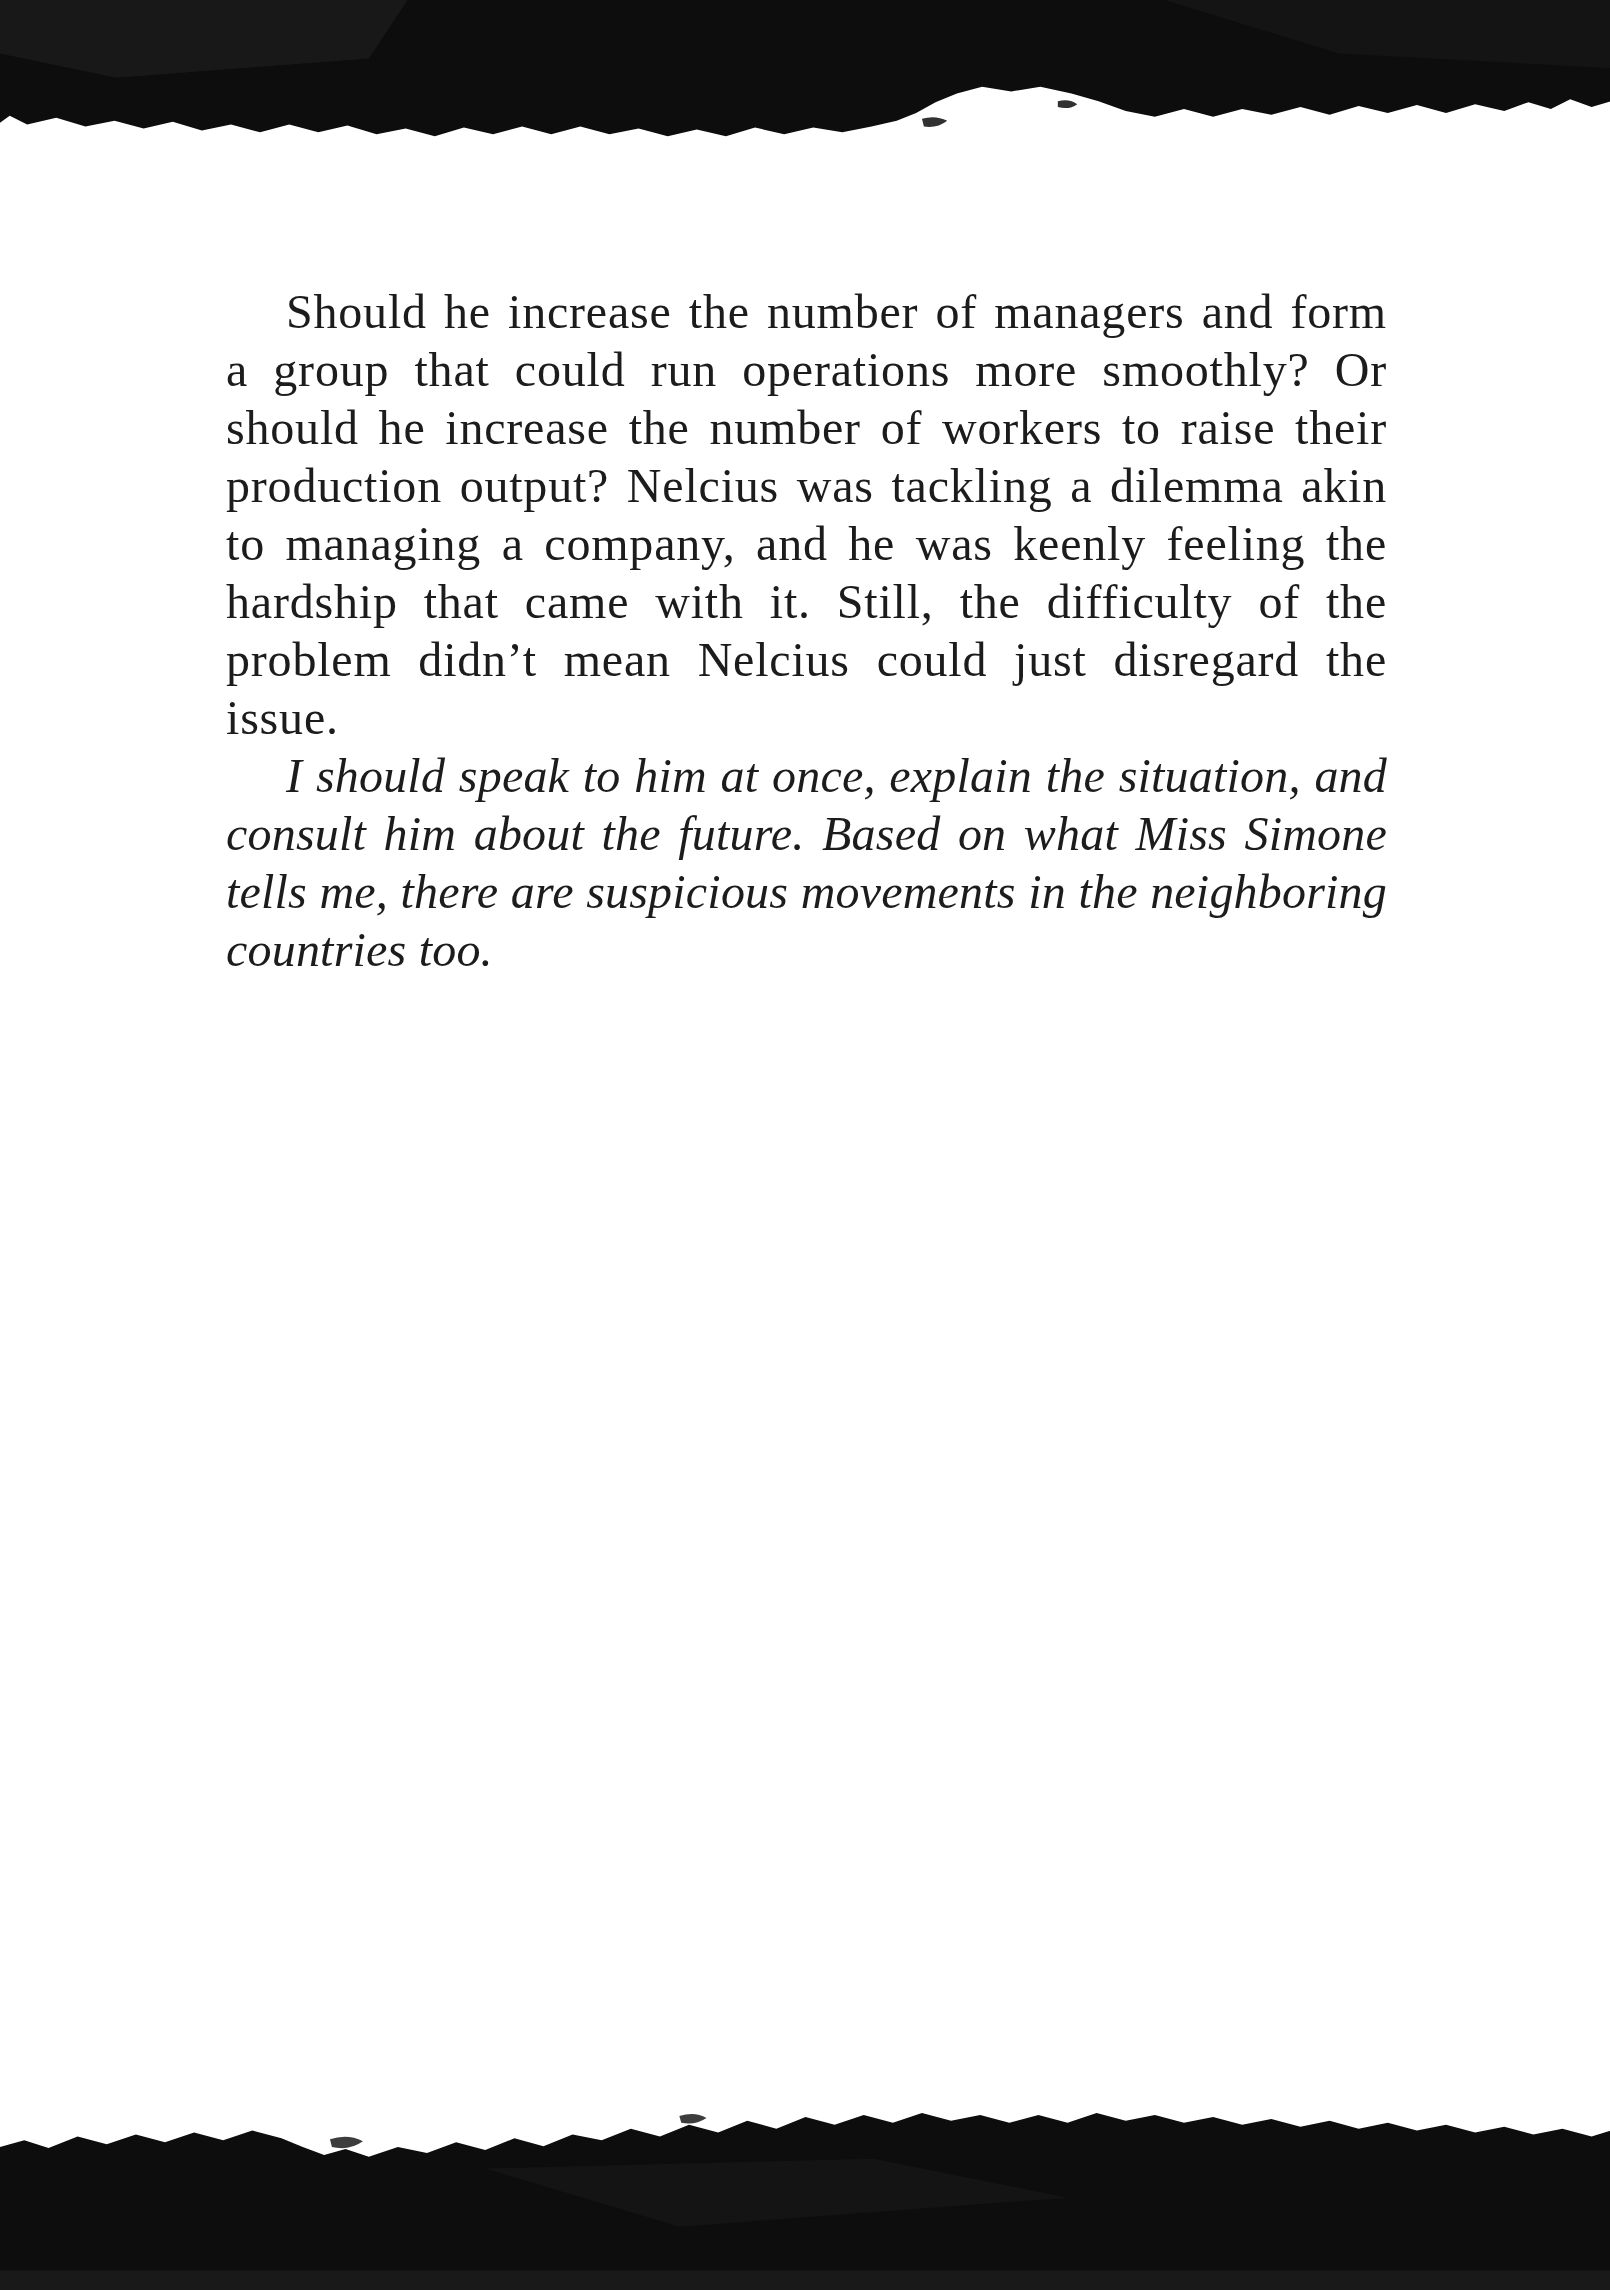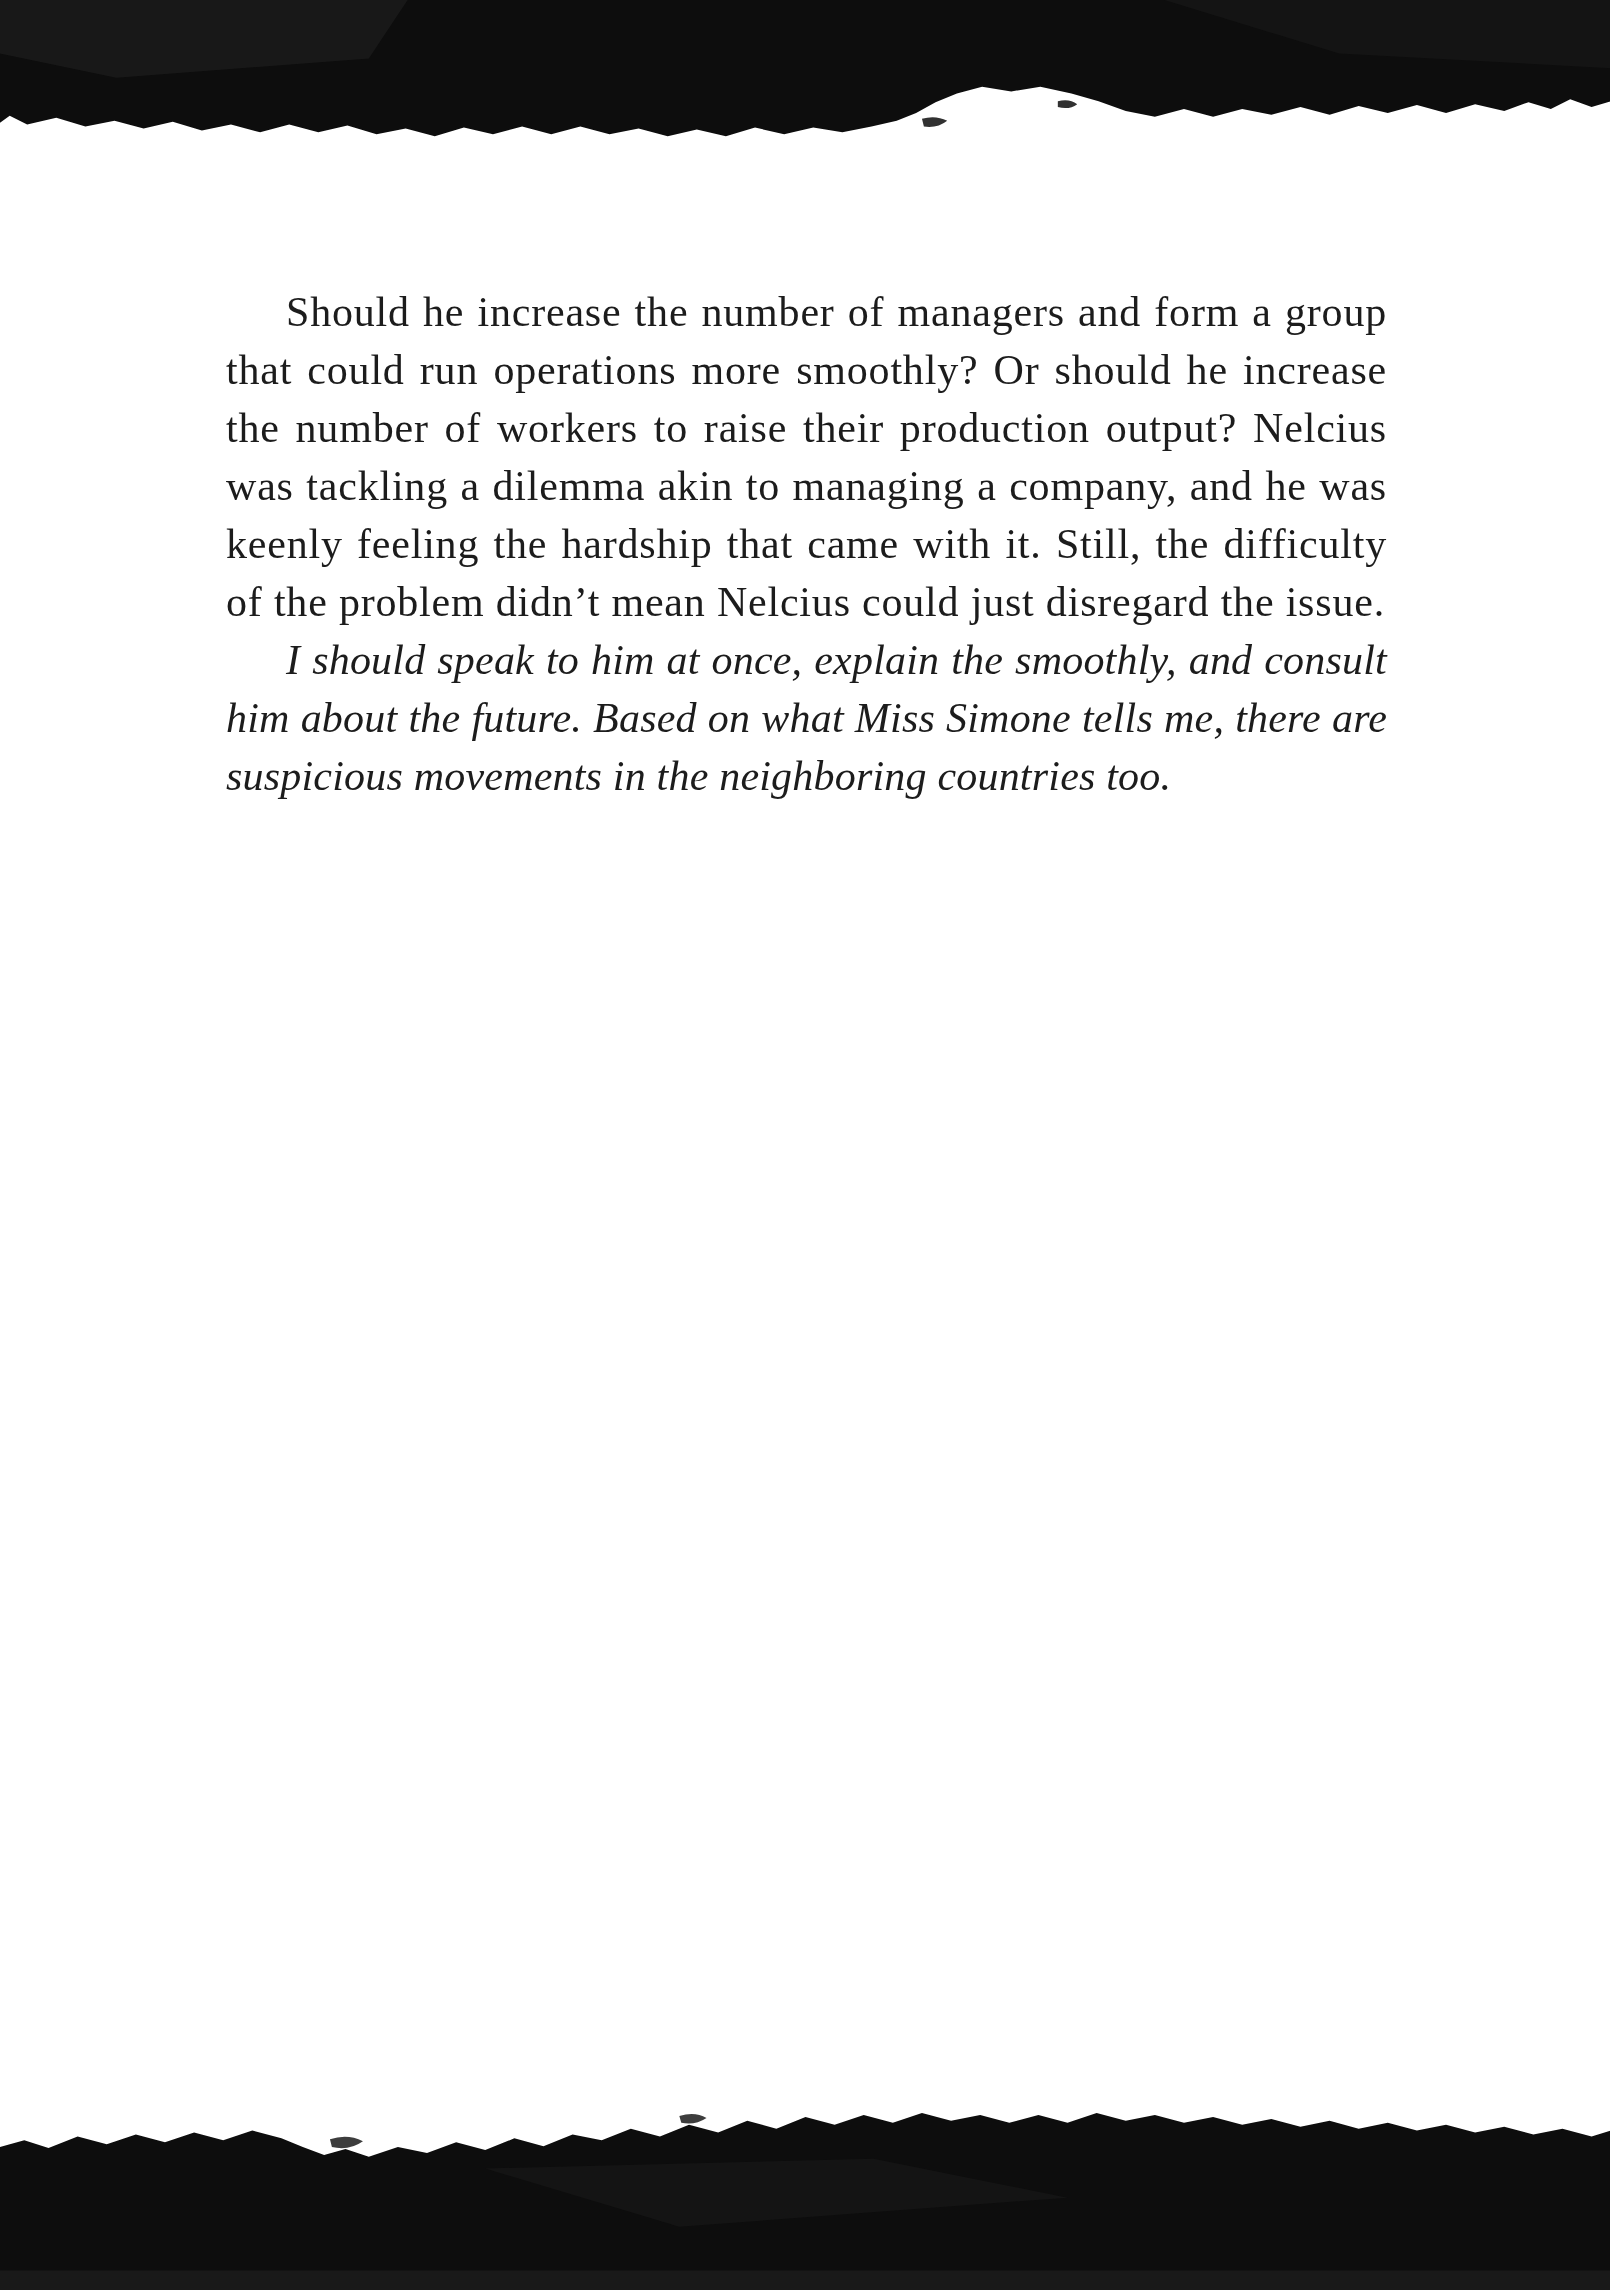--- a/index.html
+++ b/index.html
@@ -33,21 +33,21 @@
   .band-bottom {
     bottom: 0;
     height: 209px;
   }
   .content {
     position: absolute;
     top: 283px;
     left: 226px;
     width: 1161px;
     color: var(--text-color, #1c1c1c);
-    font-size: 42px;
+    font-size: 48px;
     line-height: 58px;
     text-align: justify;
     letter-spacing: 0.8px;
   }
   .content p {
     margin: 0;
     text-indent: 60px;
   }
   .content p.italic {
     font-style: italic;
@@ -69,21 +69,21 @@
          L268,136 L238,128 L208,134 L178,125 L148,132 L118,124 L88,130 L58,121
          L28,128 L10,119 L0,126 Z"></path>
     <path fill="currentColor" opacity="0.85" d="M950,122 q14,-4 26,2 q-10,8 -24,6 Z M1090,104 q12,-3 20,3 q-8,6 -20,3 Z"></path>
     <path fill="#3a3a3a" opacity="0.25" d="M0,0 H420 L380,60 L120,80 L0,55 Z"></path>
     <path fill="#333333" opacity="0.2" d="M1200,0 H1660 V70 L1380,55 Z"></path>
   </svg>
 </div>
 
 <div class="content">
   <p>Should he increase the number of managers and form a group that could run operations more smoothly? Or should he increase the number of workers to raise their production output? Nelcius was tackling a dilemma akin to managing a company, and he was keenly feeling the hardship that came with it. Still, the difficulty of the problem didn’t mean Nelcius could just disregard the issue.</p>
-  <p class="italic">I should speak to him at once, explain the smoothly, and consult him about the future. Based on what Miss Simone tells me, there are suspicious movements in the neighboring countries too.</p>
+  <p class="italic">I should speak to him at once, explain the situation, and consult him about the future. Based on what Miss Simone tells me, there are suspicious movements in the neighboring countries too.</p>
 </div>
 
 <div class="band band-bottom">
   <svg viewBox="0 0 1660 215" preserveAspectRatio="none">
     <path fill="currentColor" d="M0,68 L25,61 L50,69 L80,57 L110,65 L140,55 L170,63 L200,53 L230,61 L260,51
          L290,59 L312,68 L334,76 L356,70 L380,78 L410,68 L440,74 L470,63 L500,71
          L530,59 L560,67 L590,55 L620,61 L650,49 L680,57 L710,45 L740,53 L770,41
          L800,49 L830,37 L860,45 L890,35 L920,43 L950,33 L980,41 L1010,35 L1040,43
          L1070,35 L1100,43 L1130,33 L1160,41 L1190,35 L1220,43 L1250,37 L1280,45
          L1310,39 L1340,47 L1370,41 L1400,49 L1430,43 L1460,51 L1490,45 L1520,53

